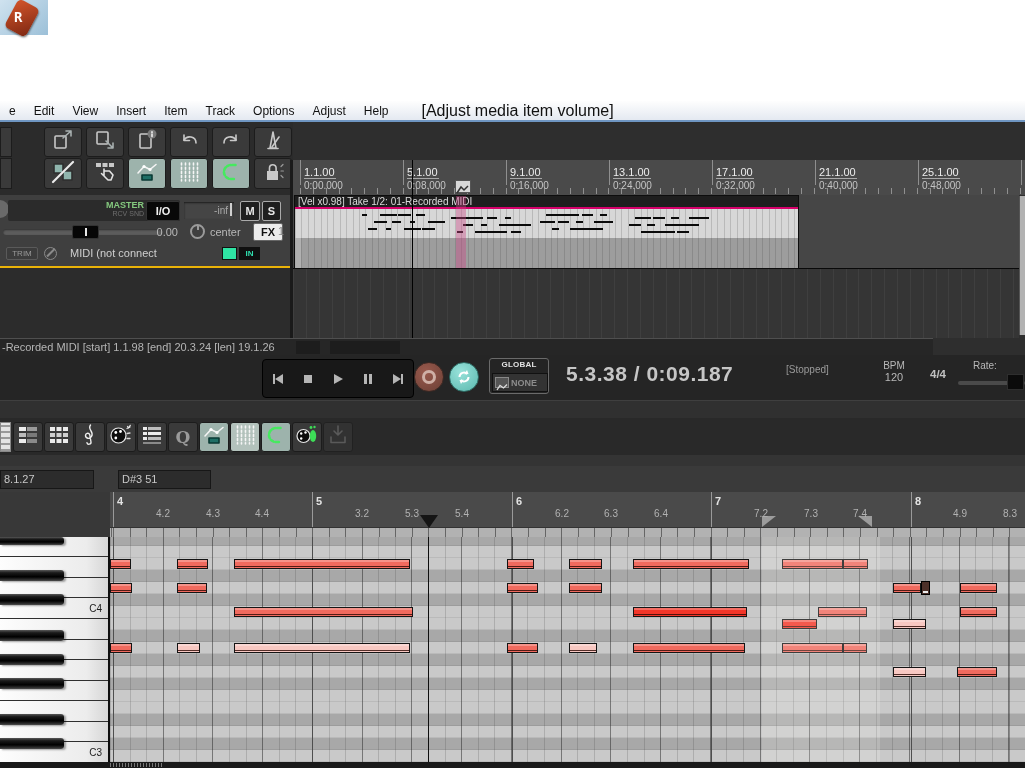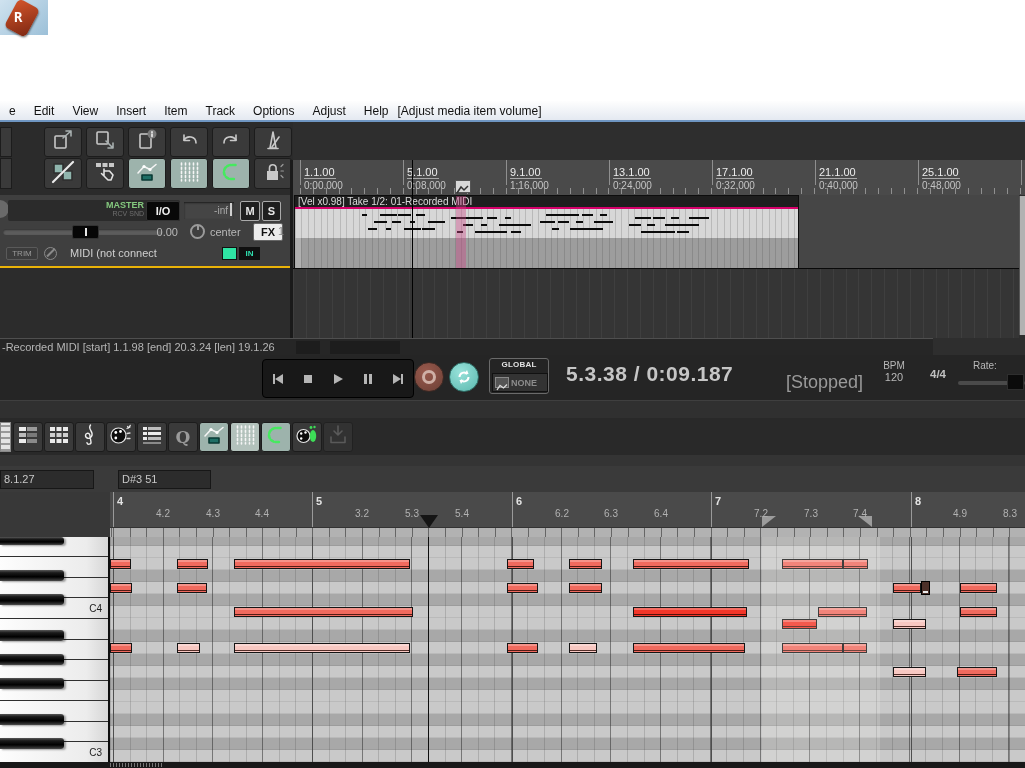--- a/index.html
+++ b/index.html
@@ -9,21 +9,21 @@
 
 #reaper-icon{left:0;top:0;width:48px;height:35px;background:linear-gradient(135deg,#cfe2ef,#9cc0d8);}
 #reaper-icon .blade{position:absolute;left:10px;top:2px;width:24px;height:32px;background:linear-gradient(135deg,#d4552a,#7e2813);border-radius:5px;transform:rotate(28deg);box-shadow:1px 1px 2px rgba(0,0,0,.5)}
 #reaper-icon .r{position:absolute;left:14px;top:9px;color:#fff;font-weight:bold;font-size:14px;transform:rotate(0deg);font-family:"DejaVu Sans Mono",monospace}
 
 #title-bar{left:0;top:84px;width:1025px;height:17px;background:linear-gradient(90deg,#aab3c1 0%,#97a1b1 25%,#6d7587 42%,#3a3d4e 52%,#4b4f63 66%,#23242e 85%,#1d1e26 100%);}
 #title-text{position:absolute;left:14px;top:1px;font-size:12px;color:#0a0a0a}
 
 #menu-bar{left:0;top:101px;width:1025px;height:21px;background:linear-gradient(#fefefe,#e4e9f1);border-bottom:2px solid #6f96c2;display:flex;align-items:center;box-sizing:border-box}
 .menu-item{font-size:12px;color:#111;padding:0 9px;cursor:default}
-#menu-hint{font-size:12px;color:#111;margin-left:0}
+#menu-hint{font-size:16px;color:#111;margin-left:24px}
 
 #app-dark{left:0;top:122px;width:1025px;height:646px;background:#2e2e2e}
 
 .btn{position:absolute;background:#3a3a3a;border:1px solid #1c1c1c;border-radius:3px;display:flex;align-items:center;justify-content:center;box-sizing:border-box}
 .btn.teal{background:#9db3ac}
 .btn.teal2{background:#b3c2bc}
 .btn.dim{opacity:.55}
 .q-letter{font-family:"DejaVu Serif",serif;font-size:17px;color:#9a9a9a;font-weight:bold}
 
 #ruler{left:293px;top:38px;width:732px;height:35px;background:#4a4a4a;overflow:hidden}
@@ -67,21 +67,21 @@
 .tr-btn{width:22px;height:20px;display:flex;align-items:center;justify-content:center}
 #rec-btn{position:absolute;left:414px;top:7px;width:30px;height:30px;border-radius:50%;background:radial-gradient(circle at 38% 32%,#99594c,#6b4036);border:1px solid #3c2823;box-sizing:border-box}
 #rec-btn .ring{position:absolute;left:7px;top:7px;width:14px;height:14px;border:3px solid #cfb0a6;border-radius:50%;box-sizing:border-box}
 #loop-btn{position:absolute;left:449px;top:7px;width:30px;height:30px;border-radius:50%;background:radial-gradient(circle at 38% 32%,#97e2da,#5cb8ae);border:1px solid #2e6b64;box-sizing:border-box;display:flex;align-items:center;justify-content:center}
 #gauto{position:absolute;left:489px;top:3px;width:60px;height:36px;border:1px solid #6a6a6a;border-radius:3px;background:#242424;box-sizing:border-box}
 #gauto-label{font-size:8px;color:#e2e2e2;text-align:center;line-height:12px;font-weight:bold;letter-spacing:.2px}
 #gauto-sub{position:absolute;left:2px;top:14px;width:54px;height:17px;background:#333;border:1px solid #111;display:flex;align-items:center}
 #gauto-env{width:14px;height:11px;background:#555;border:1px solid #888;margin:0 2px;box-sizing:border-box}
 #gauto-mode{font-size:9px;font-weight:bold;color:#8c8c8c}
 #tr-time{position:absolute;left:566px;top:7px;font-size:21px;font-weight:600;color:#c6c6c6;letter-spacing:.5px}
-#tr-state{position:absolute;left:786px;top:17px;font-size:18px;color:#9a9a9a}
+#tr-state{position:absolute;left:786px;top:9px;font-size:10px;color:#9a9a9a}
 #tr-bpm{position:absolute;left:874px;top:5px;width:40px;text-align:center;color:#b8b8b8}
 #tr-bpm .l1{font-size:10px}#tr-bpm .l2{font-size:11px}
 #tr-sig{position:absolute;left:930px;top:13px;font-size:11.5px;font-weight:bold;color:#c2c2c2}
 #tr-rate-label{position:absolute;left:973px;top:5px;font-size:10px;color:#b8b8b8}
 #rate-groove{position:absolute;left:958px;top:26px;width:67px;height:4px;background:#4a4a4a;border-radius:2px}
 #rate-handle{position:absolute;left:1007px;top:19px;width:17px;height:16px;background:#0b0b0b;border:1px solid #2e2e2e;box-sizing:border-box}
 
 #mid-strip{left:0;top:278px;width:1025px;height:18px;background:#303030;border-top:1px solid #3f3f3f;box-sizing:border-box}
 #midi-toolbar{left:0;top:296px;width:1025px;height:37px;background:#292929}
 #strip2{left:0;top:333px;width:1025px;height:11px;background:#343434}
@@ -232,21 +232,21 @@
         </div>
       </div>
 
     <div class="abs" id="ruler">
       <div id="ruler-ticks"></div>
     <div class="tl-line" style="left: 7px;"></div>
         <div class="tl-mark" style="left: 11px;"><div class="tl-bars">1.1.00</div><div class="tl-time">0:00.000</div></div>
         <div class="tl-line" style="left: 110px;"></div>
         <div class="tl-mark" style="left: 114px;"><div class="tl-bars">5.1.00</div><div class="tl-time">0:08.000</div></div>
         <div class="tl-line" style="left: 213px;"></div>
-        <div class="tl-mark" style="left: 217px;"><div class="tl-bars">9.1.00</div><div class="tl-time">1:16.000</div></div>
+        <div class="tl-mark" style="left: 217px;"><div class="tl-bars">9.1.00</div><div class="tl-time">0:16.000</div></div>
         <div class="tl-line" style="left: 316px;"></div>
         <div class="tl-mark" style="left: 320px;"><div class="tl-bars">13.1.00</div><div class="tl-time">0:24.000</div></div>
         <div class="tl-line" style="left: 419px;"></div>
         <div class="tl-mark" style="left: 423px;"><div class="tl-bars">17.1.00</div><div class="tl-time">0:32.000</div></div>
         <div class="tl-line" style="left: 522px;"></div>
         <div class="tl-mark" style="left: 526px;"><div class="tl-bars">21.1.00</div><div class="tl-time">0:40.000</div></div>
         <div class="tl-line" style="left: 625px;"></div>
         <div class="tl-mark" style="left: 629px;"><div class="tl-bars">25.1.00</div><div class="tl-time">0:48.000</div></div>
         <div class="tl-line" style="left: 728px;"></div>
       </div>

